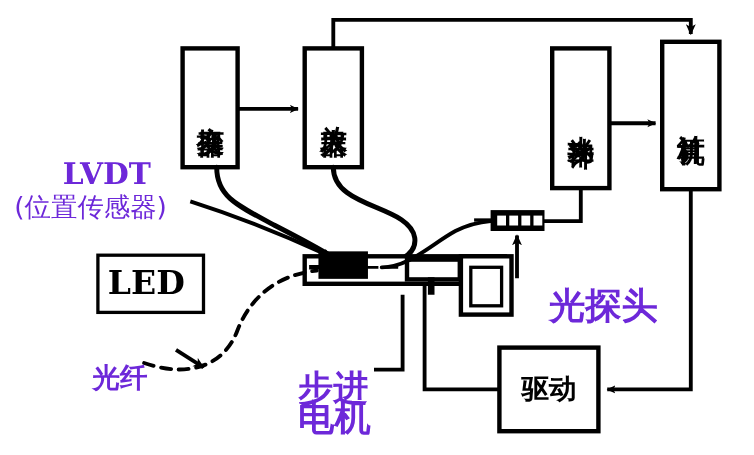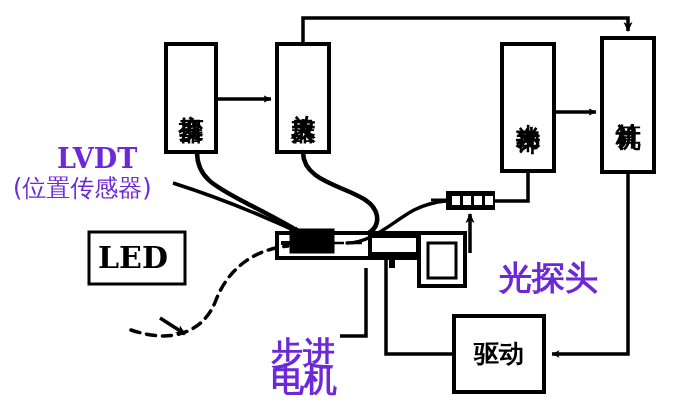--- a/index.html
+++ b/index.html
@@ -142,20 +142,21 @@
   <div class="blk-label" style="left:454px; top:316px; width:90px; height:76px; flex-direction:row;">
     <span class="two-line-cjk">驱动</span>
   </div>
 
   <div class="blk-label latin-label" style="left:89px; top:232px; width:88px; height:52px; font-size:30px;">LED</div>
 
   <div class="free-label latin-label" style="left:57px; top:143px; font-size:27px;">LVDT</div>
 
   <div class="free-label" style="left:13px; top:172px; font-size:24px; font-weight:normal;">(位置传感器)</div>
 
+  <div class="free-label" style="left:84px; top:327px; font-size:25px;">光纤</div>
 
   <div class="free-label" style="left:271px; top:332px; font-size:32px;">步进</div>
 
   <div class="free-label" style="left:271px; top:358px; font-size:33px;">电机</div>
 
   <div class="free-label" style="left:499px; top:256px; font-size:33px;">光探头</div>
 
 </div>
 
 </body></html>

